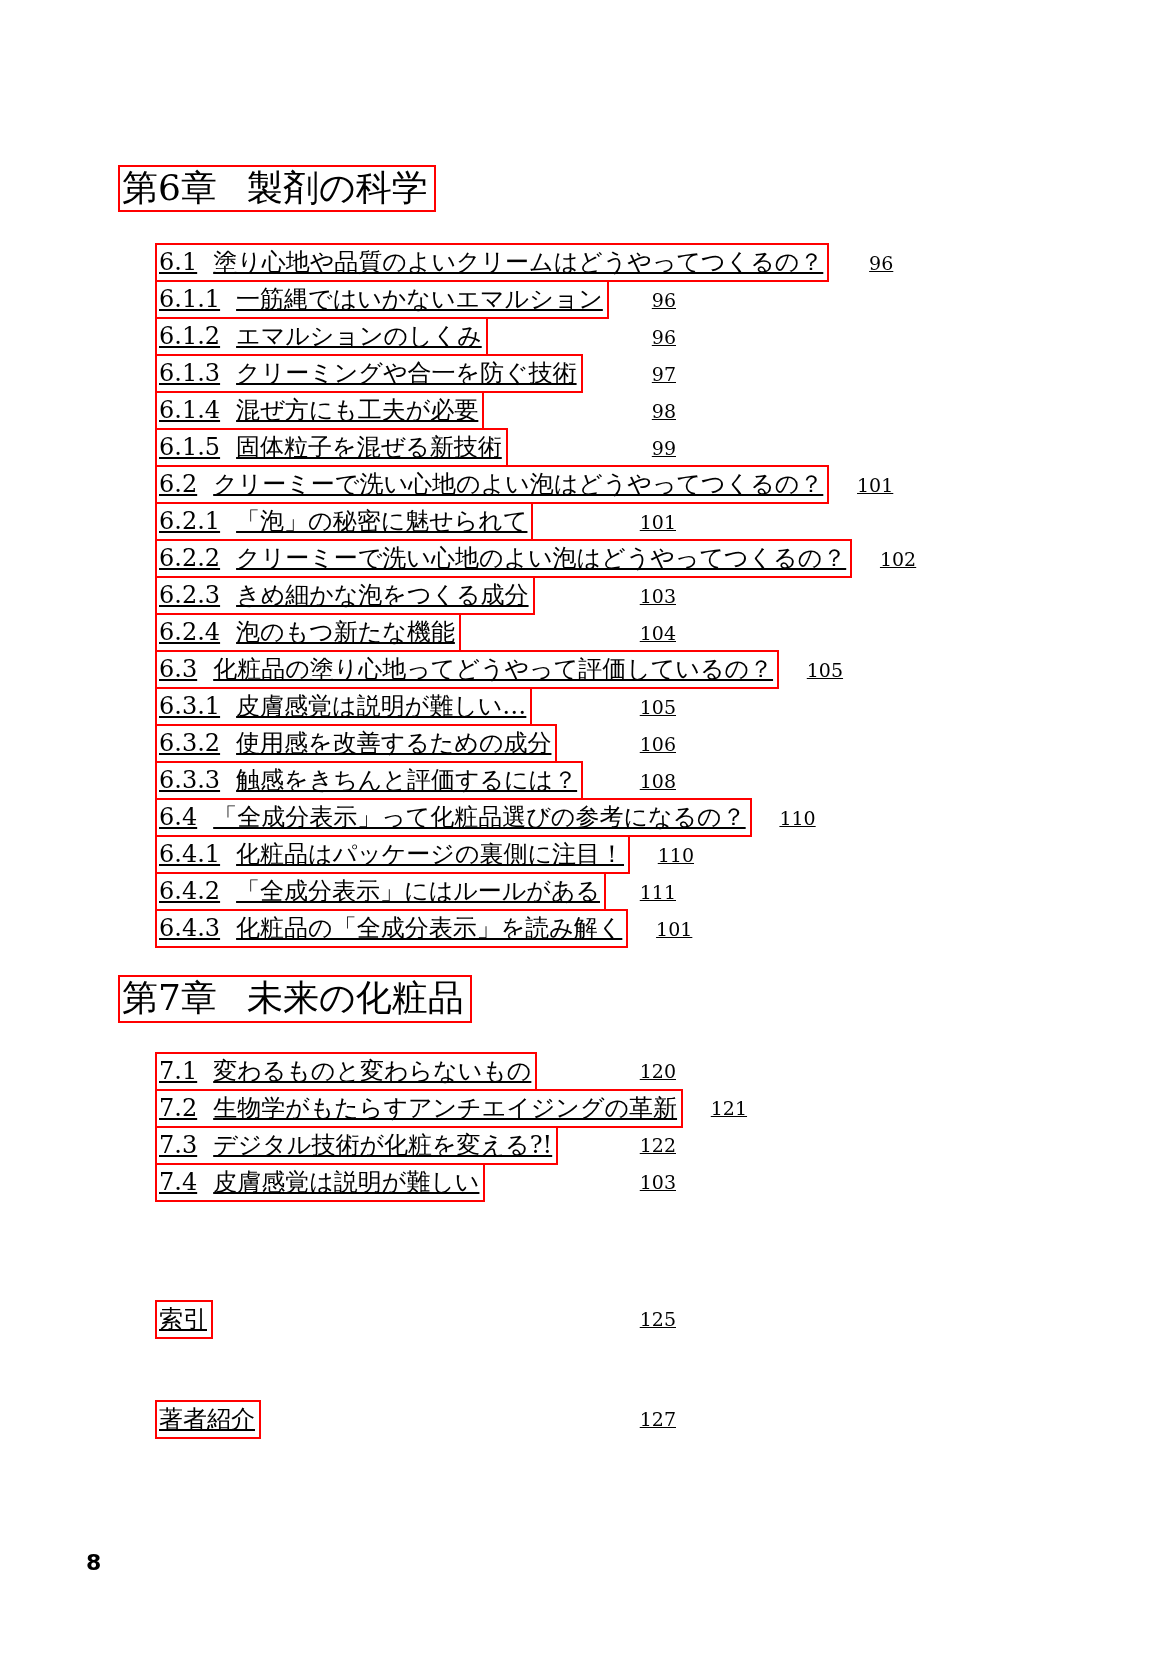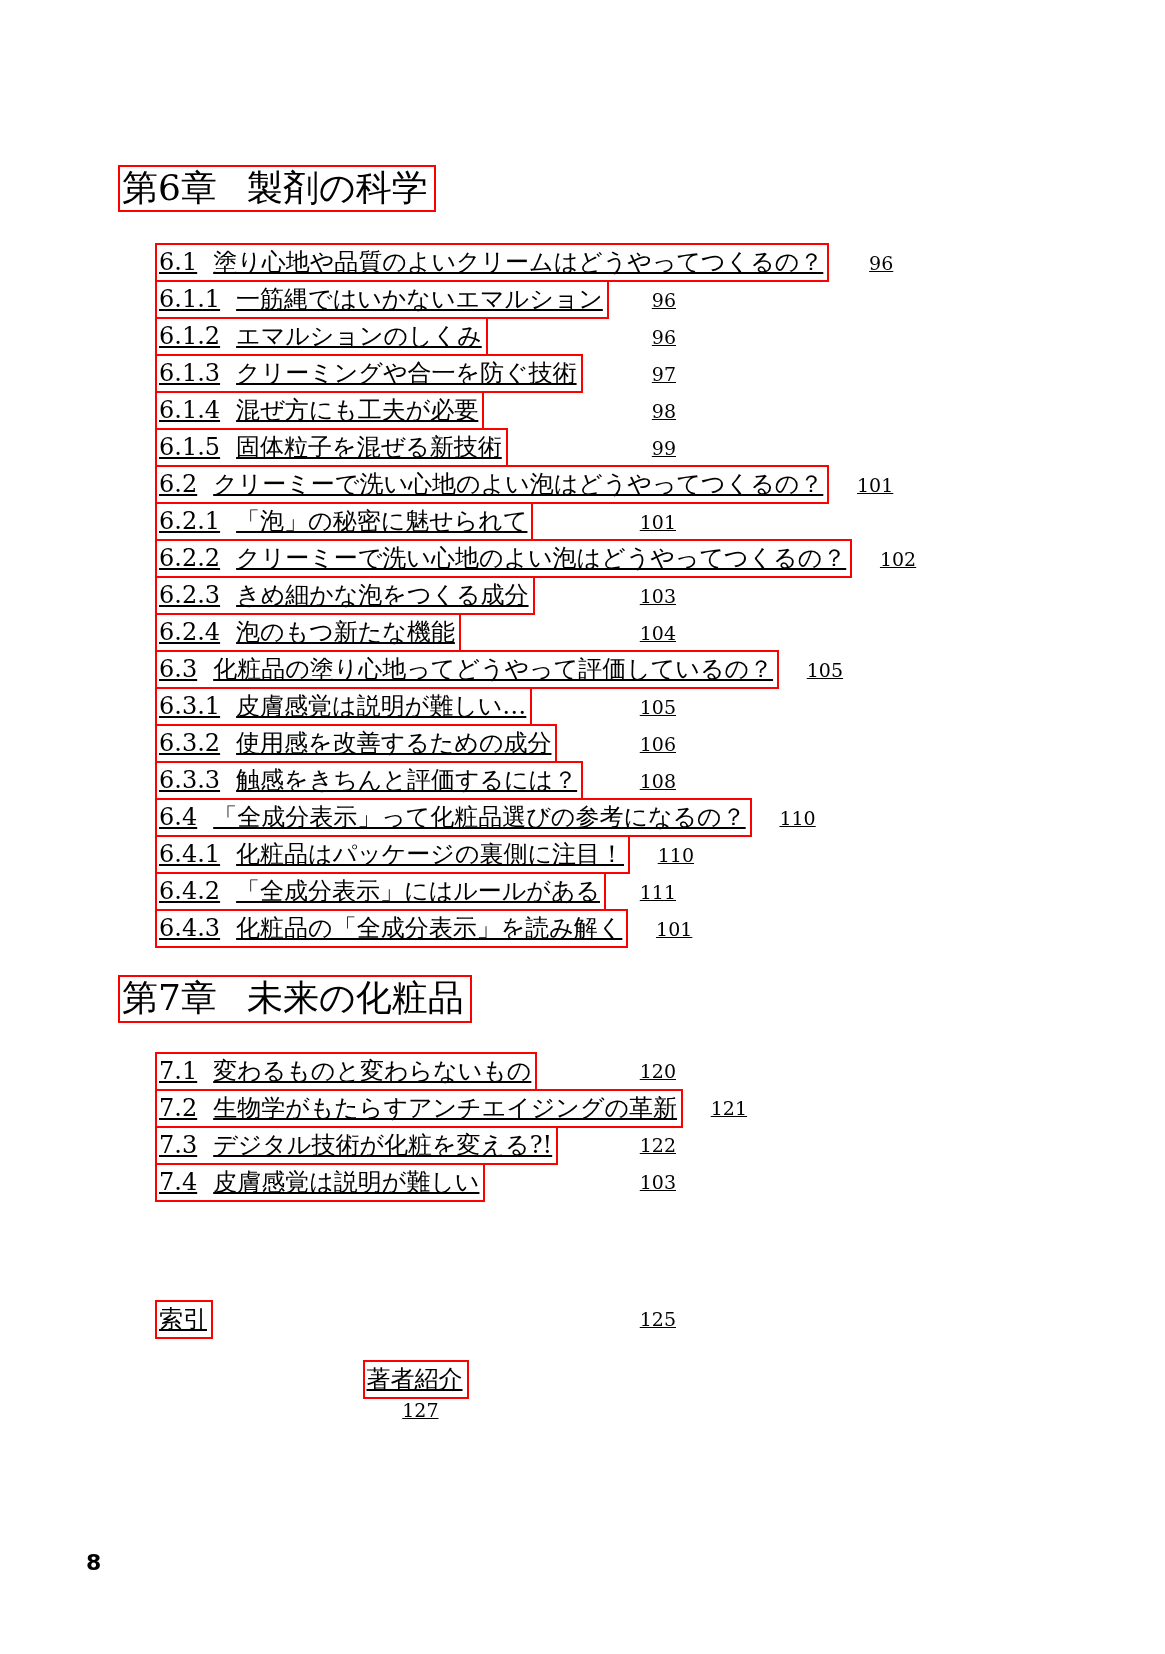--- a/index.html
+++ b/index.html
@@ -44,21 +44,21 @@
     height:24px;
     margin:0 8px 0 10px;
     background-image: radial-gradient(circle, #101010 1.6px, transparent 1.9px);
     background-size:13px 24px;
     background-repeat:repeat-x;
     background-position:2px 14px;
   }
   .pg { min-width:46px; text-align:right; font-size:19px; }
 
   .row-index { margin-top:100px; }
-  .row-authors { margin-top:22px;flex-direction:column; }
+  .row-authors { margin-top:63px; }
 
   .footer-pagenum {
     position:absolute; left:86px; top:1550px;
     font-family:"DejaVu Sans","Liberation Sans",sans-serif;
     font-weight:bold; font-size:22px;
   }
 </style>
 </head>
 <body>
 

